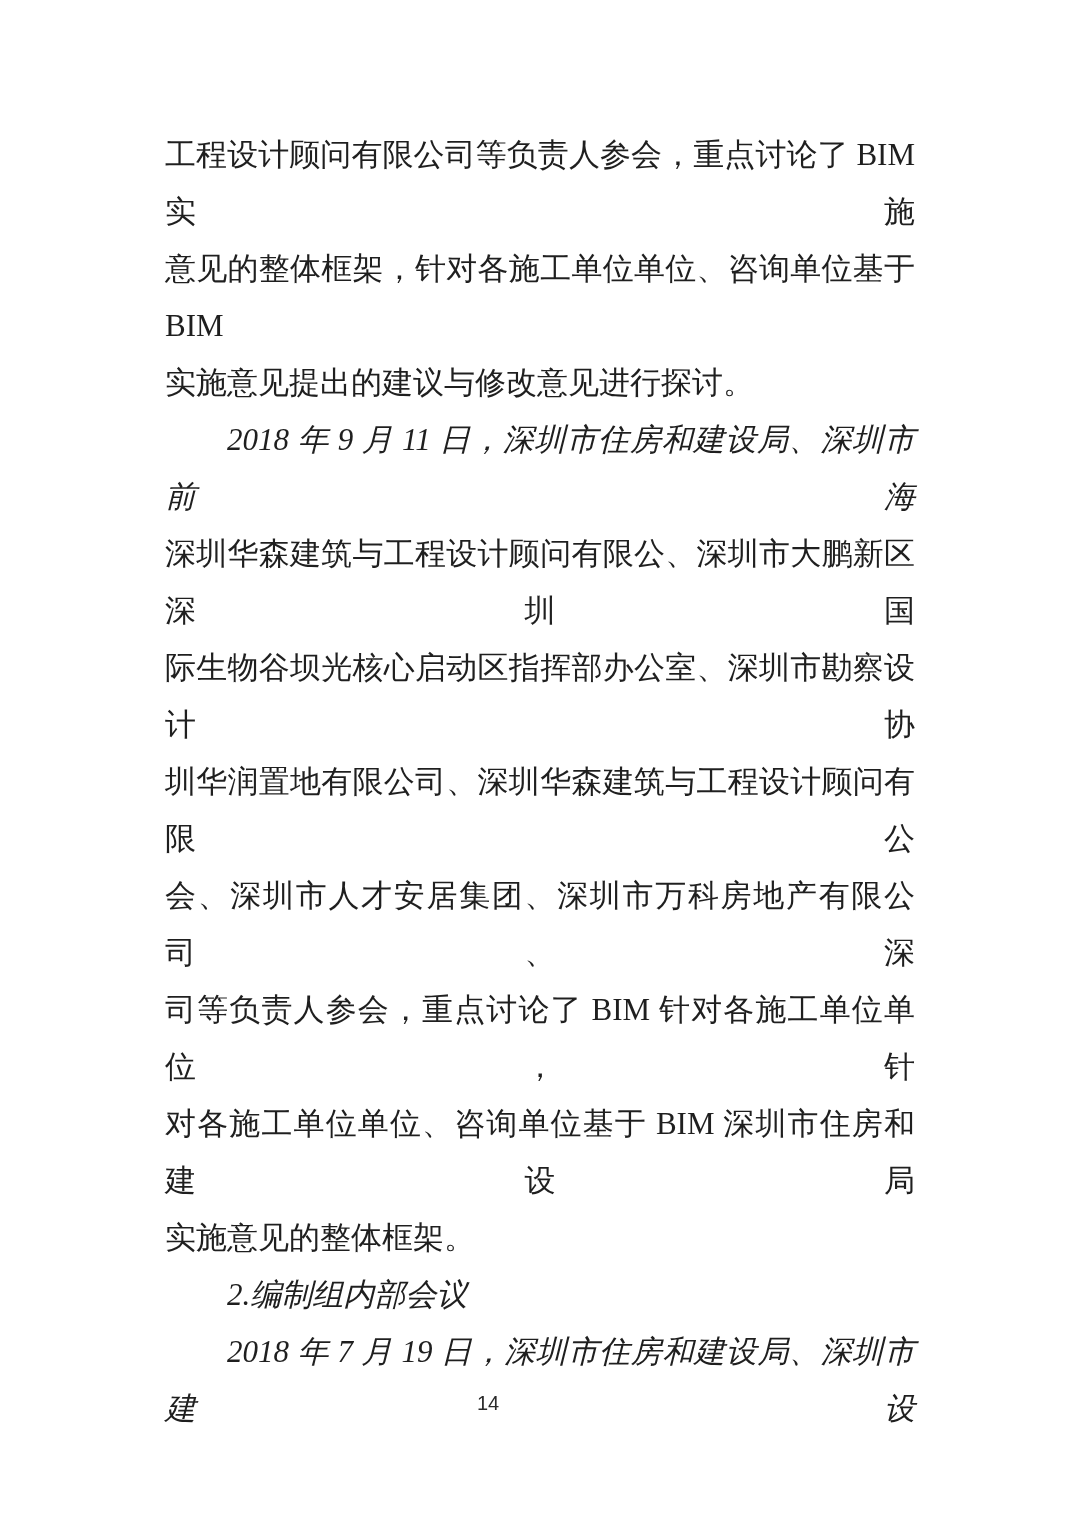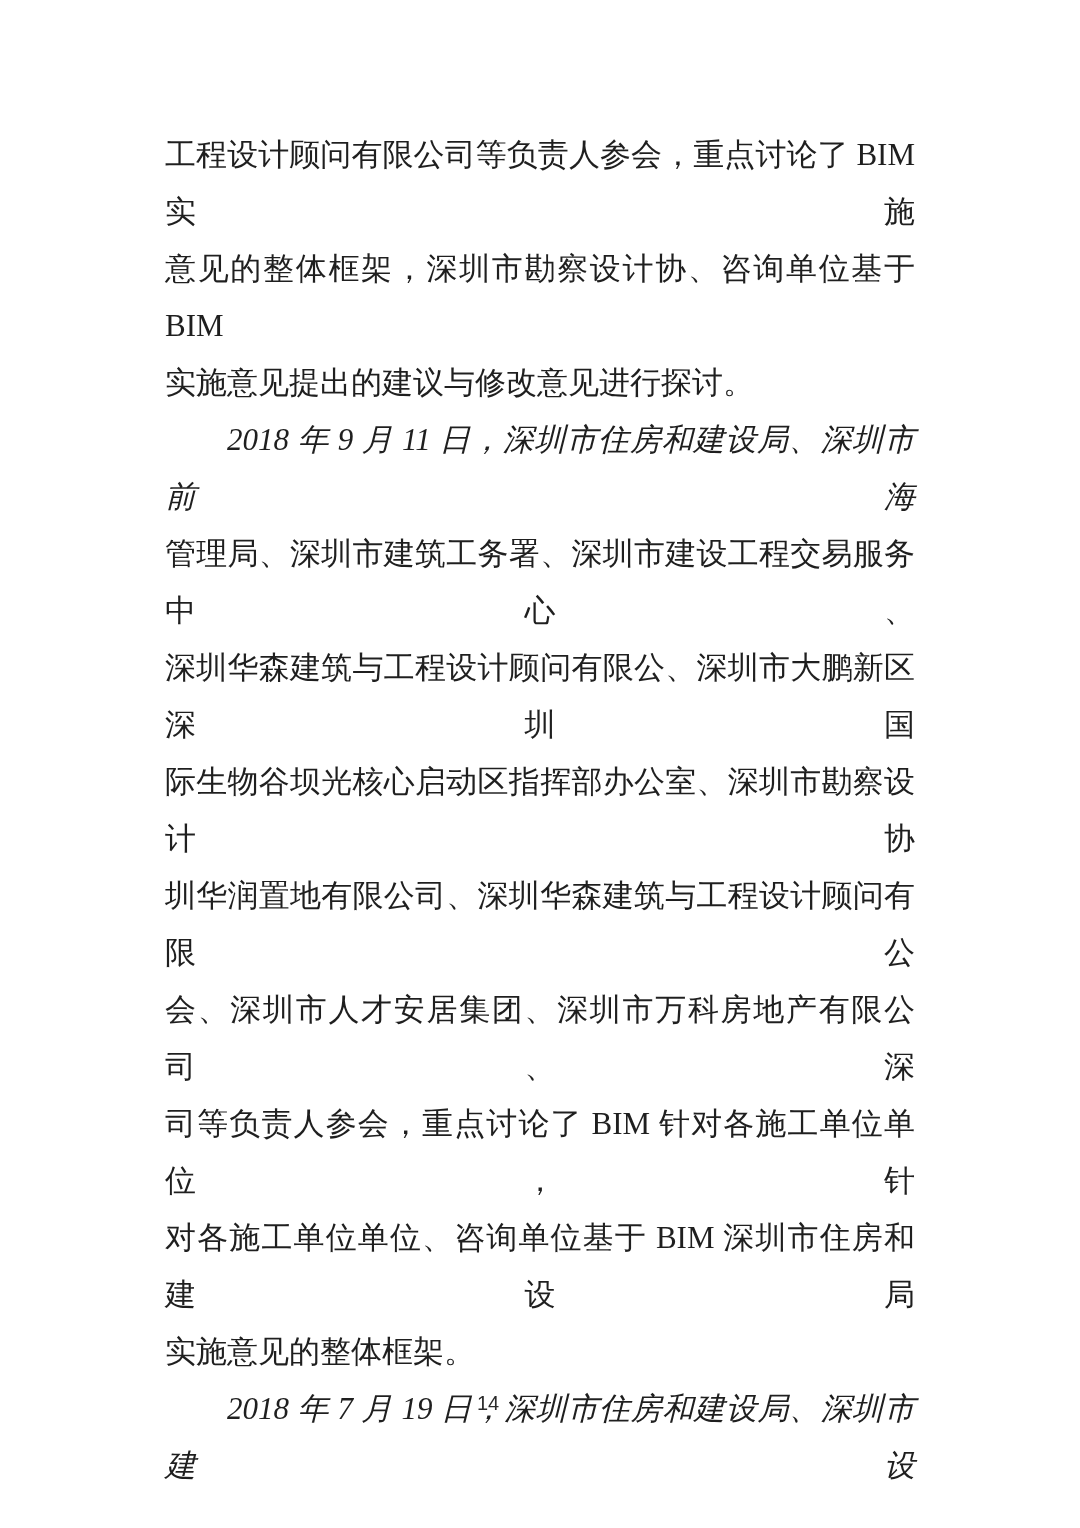--- a/index.html
+++ b/index.html
@@ -55,36 +55,38 @@
 </style>
 </head>
 <body>
 
 <div class="page">
 
   <main class="body-text">
 
     <section class="paragraph">
       <div class="line">工程设计顾问有限公司等负责人参会，重点讨论了 BIM 实施</div>
-      <div class="line">意见的整体框架，深圳市勘察设计协、咨询单位基于 BIM</div>
+      <div class="line">意见的整体框架，针对各施工单位单位、咨询单位基于 BIM</div>
       <div class="line last">实施意见提出的建议与修改意见进行探讨。</div>
     </section>
 
     <section class="paragraph">
       <div class="line indent">2018 年 9 月 11 日，深圳市住房和建设局、深圳市前海</div>
-      <div class="line">管理局、深圳市建筑工务署、深圳市建设工程交易服务中心、</div>
       <div class="line">深圳华森建筑与工程设计顾问有限公、深圳市大鹏新区深圳国</div>
       <div class="line">际生物谷坝光核心启动区指挥部办公室、深圳市勘察设计协</div>
       <div class="line">圳华润置地有限公司、深圳华森建筑与工程设计顾问有限公</div>
       <div class="line">会、深圳市人才安居集团、深圳市万科房地产有限公司、深</div>
       <div class="line">司等负责人参会，重点讨论了 BIM 针对各施工单位单位，针</div>
       <div class="line">对各施工单位单位、咨询单位基于 BIM 深圳市住房和建设局</div>
       <div class="line last">实施意见的整体框架。</div>
     </section>
 
+    <section class="paragraph">
+      <div class="line last indent">2.编制组内部会议</div>
+    </section>
 
     <section class="paragraph">
       <div class="line indent">2018 年 7 月 19 日，深圳市住房和建设局、深圳市建设</div>
 
     </section>
 
   </main>
 
   <footer class="footer">
     <span>14</span>

